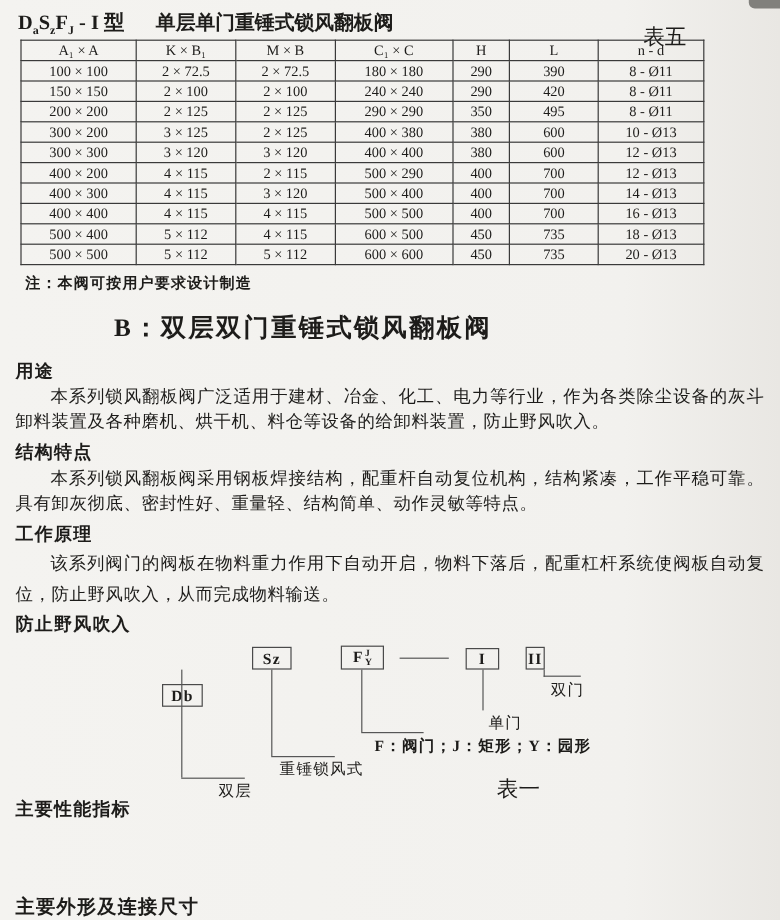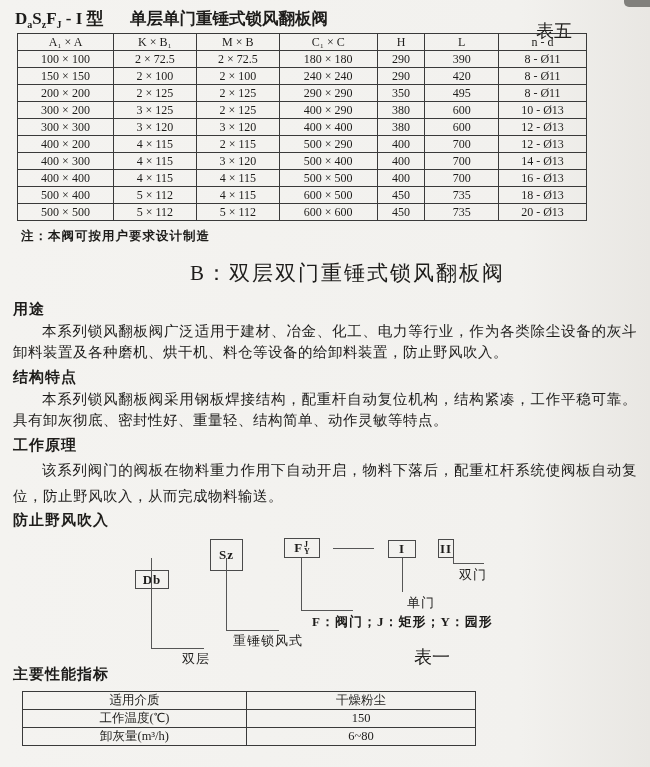--- a/index.html
+++ b/index.html
@@ -26,40 +26,40 @@
   .spec { position:absolute; left:17px; top:33px; width:570px; }
   .spec th, .spec td {
     border:1px solid #3a3a3a; text-align:center; vertical-align:middle;
     font-size:12px; font-weight:normal; height:17px; padding:0 2px; white-space:nowrap;
   }
   .spec { border:1.5px solid #333;padding-left:10px; }
 
   .note { position:absolute; left:21px; top:228px; font-family:"Liberation Sans",sans-serif;
     font-size:12.5px; font-weight:bold; letter-spacing:1px; }
 
-  .b-title { position:absolute; left:0; top:259px; width:505px; text-align:right;
-    font-size:21px; font-weight:normal; letter-spacing:2px; }
+  .b-title { position:absolute; left:0; top:259px; width:505px; text-align:center;
+    font-size:21px; font-weight:bold; letter-spacing:2px; }
 
   .sec-h { position:absolute; left:13px; font-family:"Liberation Sans",sans-serif;
     font-size:15px; font-weight:bold; letter-spacing:1px; }
   .h-use { top:300px; } .h-struct { top:368px; } .h-work { top:436px; }
   .h-model { top:511px; } .h-perf { top:665px; }
   .h-footer { top:746px; font-size:16px; }
 
   .body-p { position:absolute; left:13px; width:624px; font-size:14.5px;
     line-height:21px; text-indent:2em; text-align:justify; letter-spacing:.5px; }
   .p-use { top:321px; } .p-struct { top:389px; }
   .p-work { top:457px; line-height:26px; }
 
   
   .diagram { position:absolute; left:0; top:535px; width:650px; height:132px; }
   .dbox { position:absolute; border:1px solid #4a4a4a; display:flex; align-items:center;
     justify-content:center; font-size:13px; font-weight:600; letter-spacing:1px; background:transparent; }
   .b-db { left:135px; top:4px;  width:34px; height:19px;margin-top:31px; }
-  .b-sz { left:210px; top:4px;  width:33px; height:32px; }
+  .b-sz { left:210px; top:4px;  width:33px; height:19px; }
   .b-f  { left:284px; top:3px;  width:36px; height:20px; letter-spacing:0; }
   .b-i  { left:388px; top:5px;  width:28px; height:18px; }
   .b-ii { left:438px; top:4px;  width:16px; height:19px; }
   .fstack { display:inline-flex; flex-direction:column; margin-left:2px; }
   .fstack span { font-size:8px; line-height:7px; font-weight:600; }
   .ln { position:absolute; background:#565656; }
   .dlabel { position:absolute; font-size:13px; white-space:nowrap; letter-spacing:1px; }
 
   
   .perf { position:absolute; left:22px; top:691px; width:453px; border:1.5px solid #333; }
@@ -125,21 +125,21 @@
           <td>2 × 125</td>
           <td>290 × 290</td>
           <td>350</td>
           <td>495</td>
           <td>8 - Ø11</td>
         </tr>
         <tr>
           <td>300 × 200</td>
           <td>3 × 125</td>
           <td>2 × 125</td>
-          <td>400 × 290</td>
+          <td>400 × 380</td>
           <td>380</td>
           <td>600</td>
           <td>10 - Ø13</td>
         </tr>
         <tr>
           <td>300 × 300</td>
           <td>3 × 120</td>
           <td>3 × 120</td>
           <td>400 × 400</td>
           <td>380</td>
@@ -238,34 +238,15 @@
     <div class="dlabel" style="left:407px;top:59px;">单门</div>
 
     <div class="ln" style="left:453px;top:23px;width:1px;height:6px;"></div>
     <div class="ln" style="left:453px;top:28px;width:31px;height:1px;"></div>
     <div class="dlabel" style="left:459px;top:31px;">双门</div>
   </div>
 
   <div class="sec-h h-perf">主要性能指标</div>
   <div class="tbl-label t1">表一</div>
 
-  <table class="perf">
-    <colgroup>
-        <col style="width:224px">
-        <col style="width:229px">
-      </colgroup>
-    <tbody id="perf-body">
-        <tr>
-          <td>适用介质</td>
-          <td>干燥粉尘</td>
-        </tr>
-        <tr>
-          <td>工作温度(℃)</td>
-          <td>150</td>
-        </tr>
-        <tr>
-          <td>卸灰量(m³/h)</td>
-          <td>6~80</td>
-        </tr>
-      </tbody>
-  </table>
-
+
+  <div class="sec-h h-footer">主要外形及连接尺寸</div>
 </div>
 
 </body></html>

